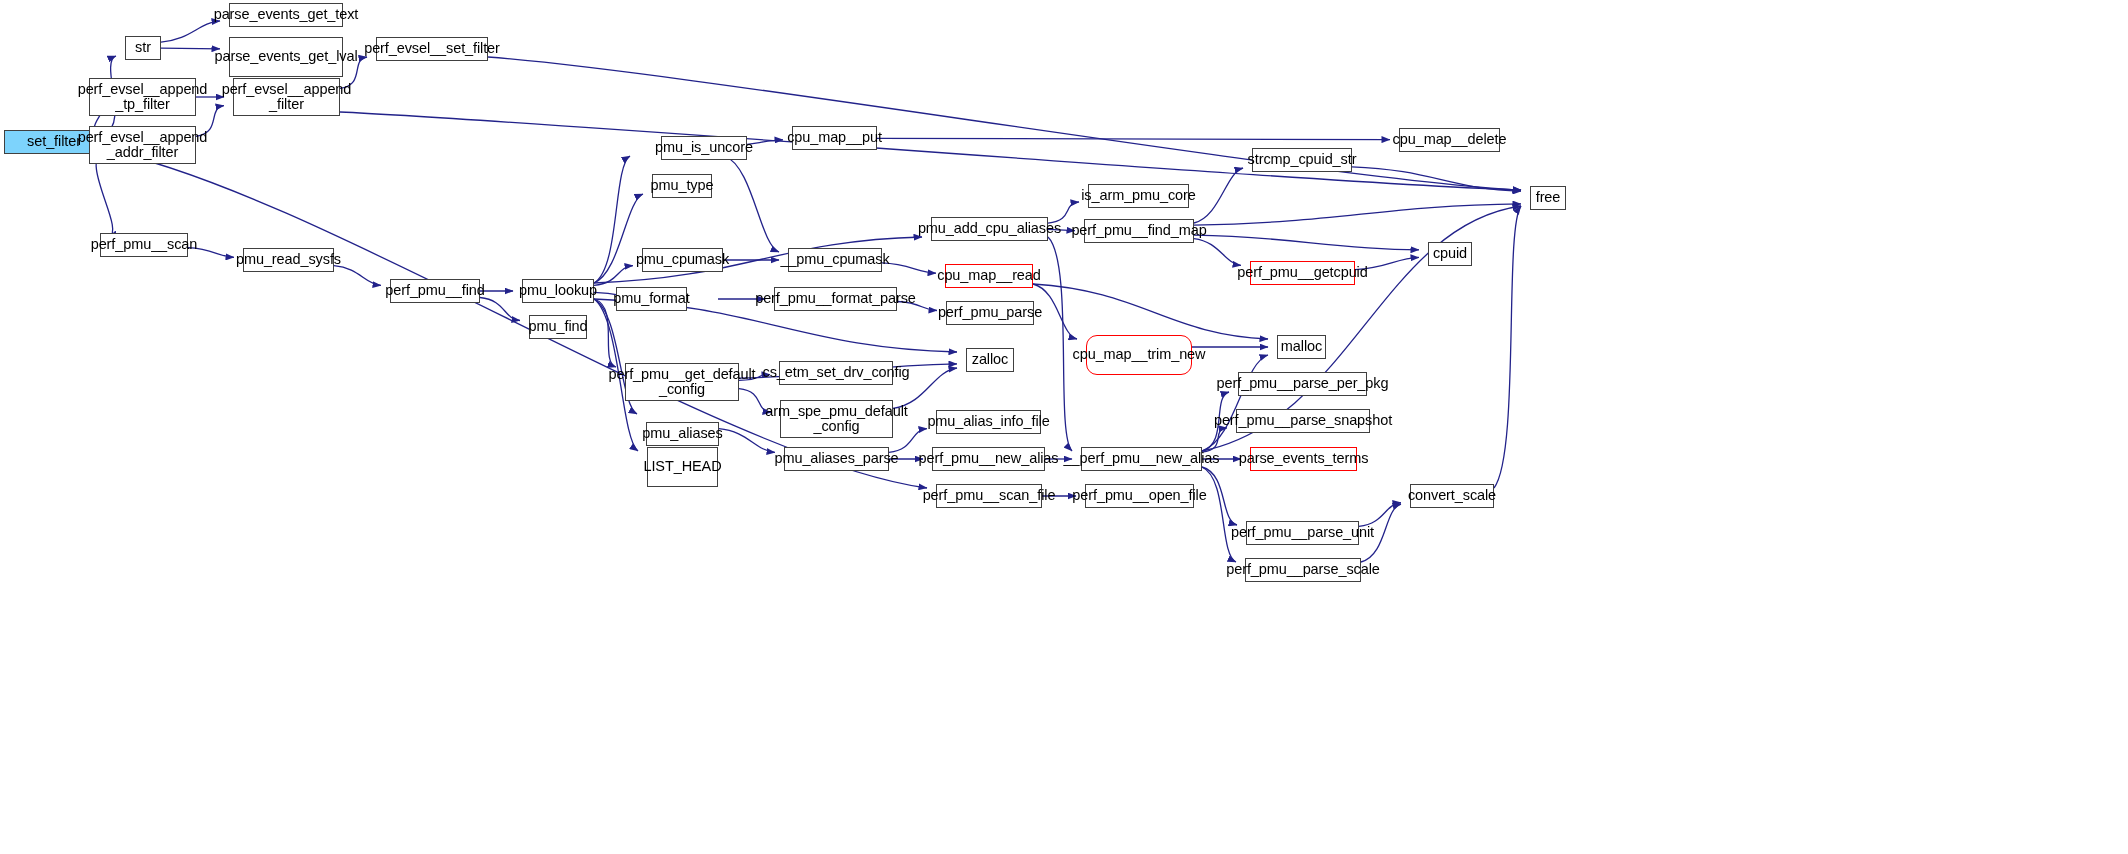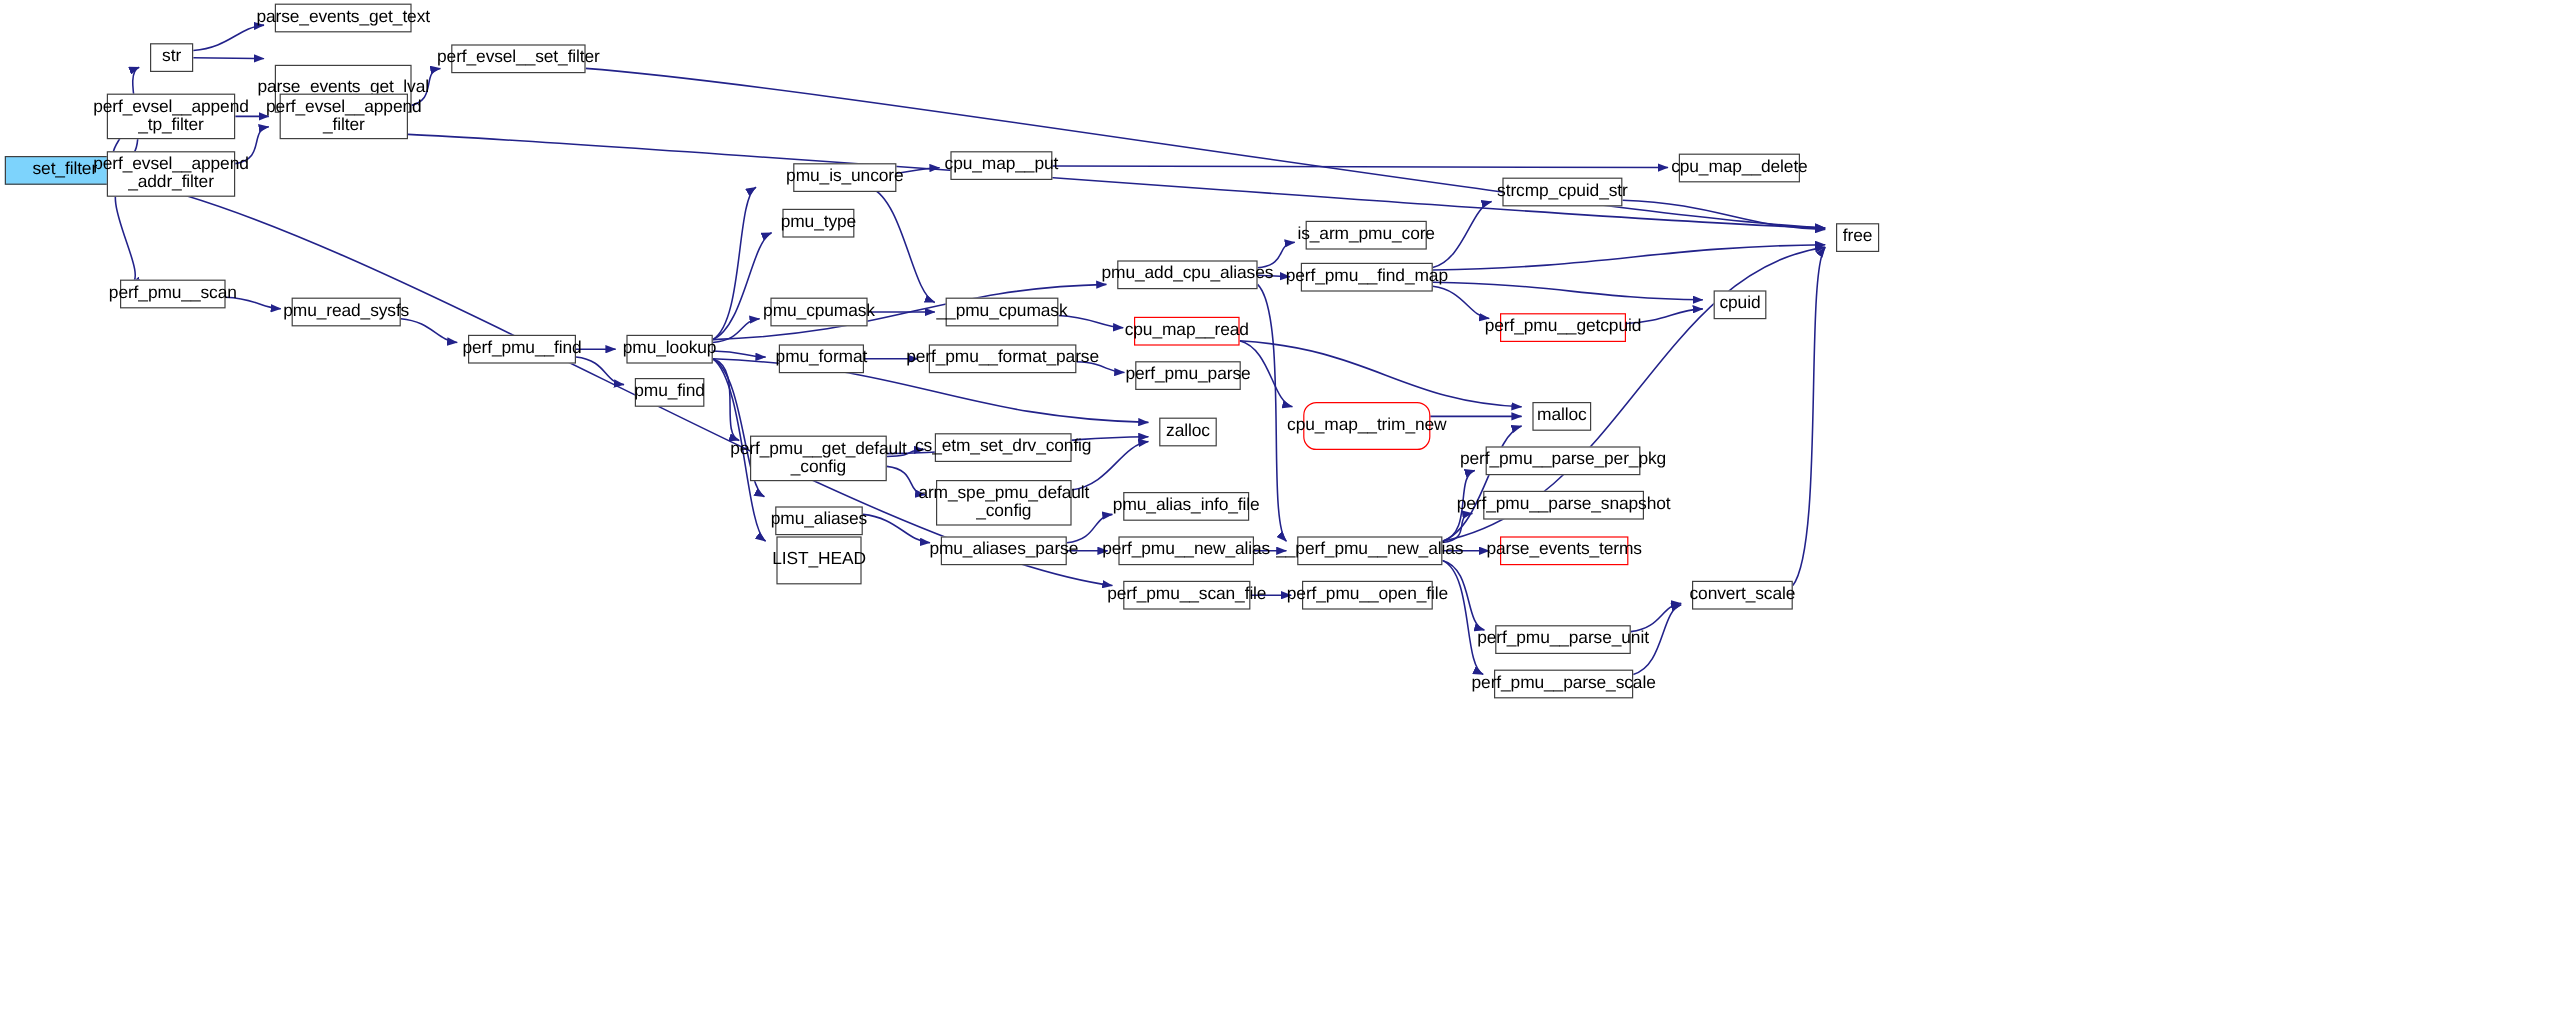--- a/index.html
+++ b/index.html
@@ -122,37 +122,37 @@
         <path d="M1042,496 L1076,496" marker-end="url(#arrow)"></path>
         <path d="M1359,526.34 C1385,523.4984000000001 1384,504.55440000000004 1401,502.66" marker-end="url(#arrow)"></path>
         <path d="M1361,562 C1387,555.04 1384,508.64 1401,504" marker-end="url(#arrow)"></path>
         <path d="M1494,488 C1520,454.16 1504,228.56 1521,206" marker-end="url(#arrow)"></path>
       </g>
   </svg>
   <div id="nodes">
       <div class="node root" style="left: 4px; top: 130px; width: 100px; height: 24px;">set_filter</div>
       <div class="node" style="left: 125px; top: 36px; width: 36px; height: 24px;">str</div>
       <div class="node" style="left: 229px; top: 3px; width: 114px; height: 24px;">parse_events_get_text</div>
-      <div class="node" style="left: 229px; top: 37px; width: 114px; height: 40px; margin-top: 17px;">parse_events_get_lval</div>
+      <div class="node" style="left: 229px; top: 37px; width: 114px; height: 40px;">parse_events_get_lval</div>
       <div class="node" style="left: 89px; top: 78px; width: 107px; height: 38px;">perf_evsel__append
 _tp_filter</div>
       <div class="node" style="left: 89px; top: 126px; width: 107px; height: 38px;">perf_evsel__append
 _addr_filter</div>
       <div class="node" style="left: 233px; top: 78px; width: 107px; height: 38px;">perf_evsel__append
 _filter</div>
       <div class="node" style="left: 376px; top: 37px; width: 112px; height: 24px;">perf_evsel__set_filter</div>
       <div class="node" style="left: 100px; top: 233px; width: 88px; height: 24px;">perf_pmu__scan</div>
       <div class="node" style="left: 243px; top: 248px; width: 91px; height: 24px;">pmu_read_sysfs</div>
       <div class="node" style="left: 390px; top: 279px; width: 90px; height: 24px;">perf_pmu__find</div>
       <div class="node" style="left: 522px; top: 279px; width: 72px; height: 24px;">pmu_lookup</div>
       <div class="node" style="left: 529px; top: 315px; width: 58px; height: 24px;">pmu_find</div>
       <div class="node" style="left: 661px; top: 136px; width: 86px; height: 24px;">pmu_is_uncore</div>
       <div class="node" style="left: 652px; top: 174px; width: 60px; height: 24px;">pmu_type</div>
       <div class="node" style="left: 642px; top: 248px; width: 81px; height: 24px;">pmu_cpumask</div>
-      <div class="node" style="left: 649px; top: 287px; width: 71px; height: 24px; text-align: right;">pmu_format</div>
+      <div class="node" style="left: 616px; top: 287px; width: 71px; height: 24px; text-align: right;">pmu_format</div>
       <div class="node" style="left: 625px; top: 363px; width: 114px; height: 38px;">perf_pmu__get_default
 _config</div>
       <div class="node" style="left: 646px; top: 410px; width: 73px; height: 24px; margin-top: 12px;">pmu_aliases</div>
       <div class="node" style="left: 647px; top: 447px; width: 71px; height: 40px;">LIST_HEAD</div>
       <div class="node" style="left: 792px; top: 126px; width: 85px; height: 24px;">cpu_map__put</div>
       <div class="node" style="left: 788px; top: 248px; width: 94px; height: 24px;">__pmu_cpumask</div>
       <div class="node" style="left: 774px; top: 287px; width: 123px; height: 24px;">perf_pmu__format_parse</div>
       <div class="node" style="left: 779px; top: 361px; width: 114px; height: 24px;">cs_etm_set_drv_config</div>
       <div class="node" style="left: 780px; top: 400px; width: 113px; height: 38px;">arm_spe_pmu_default
 _config</div>

